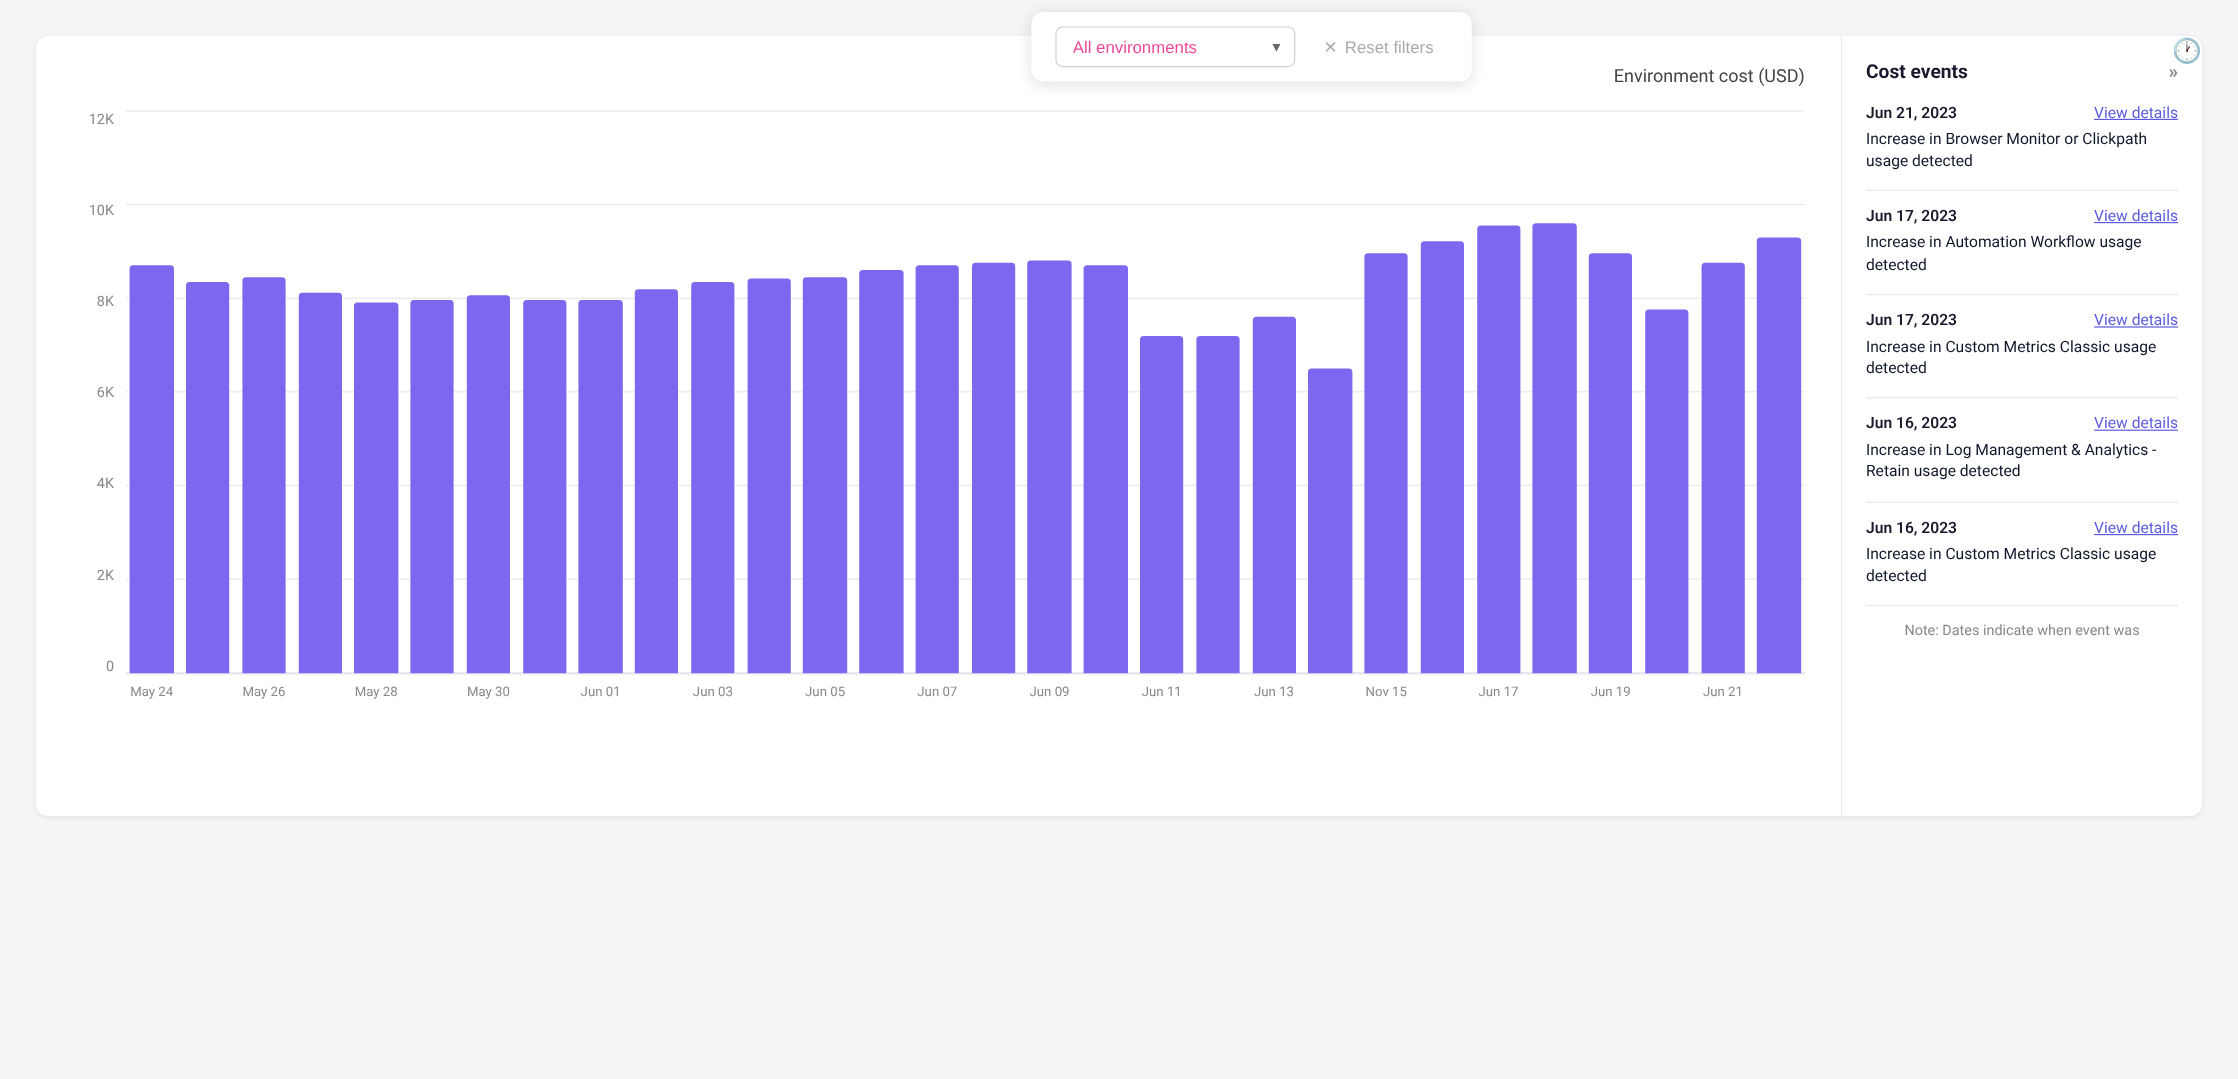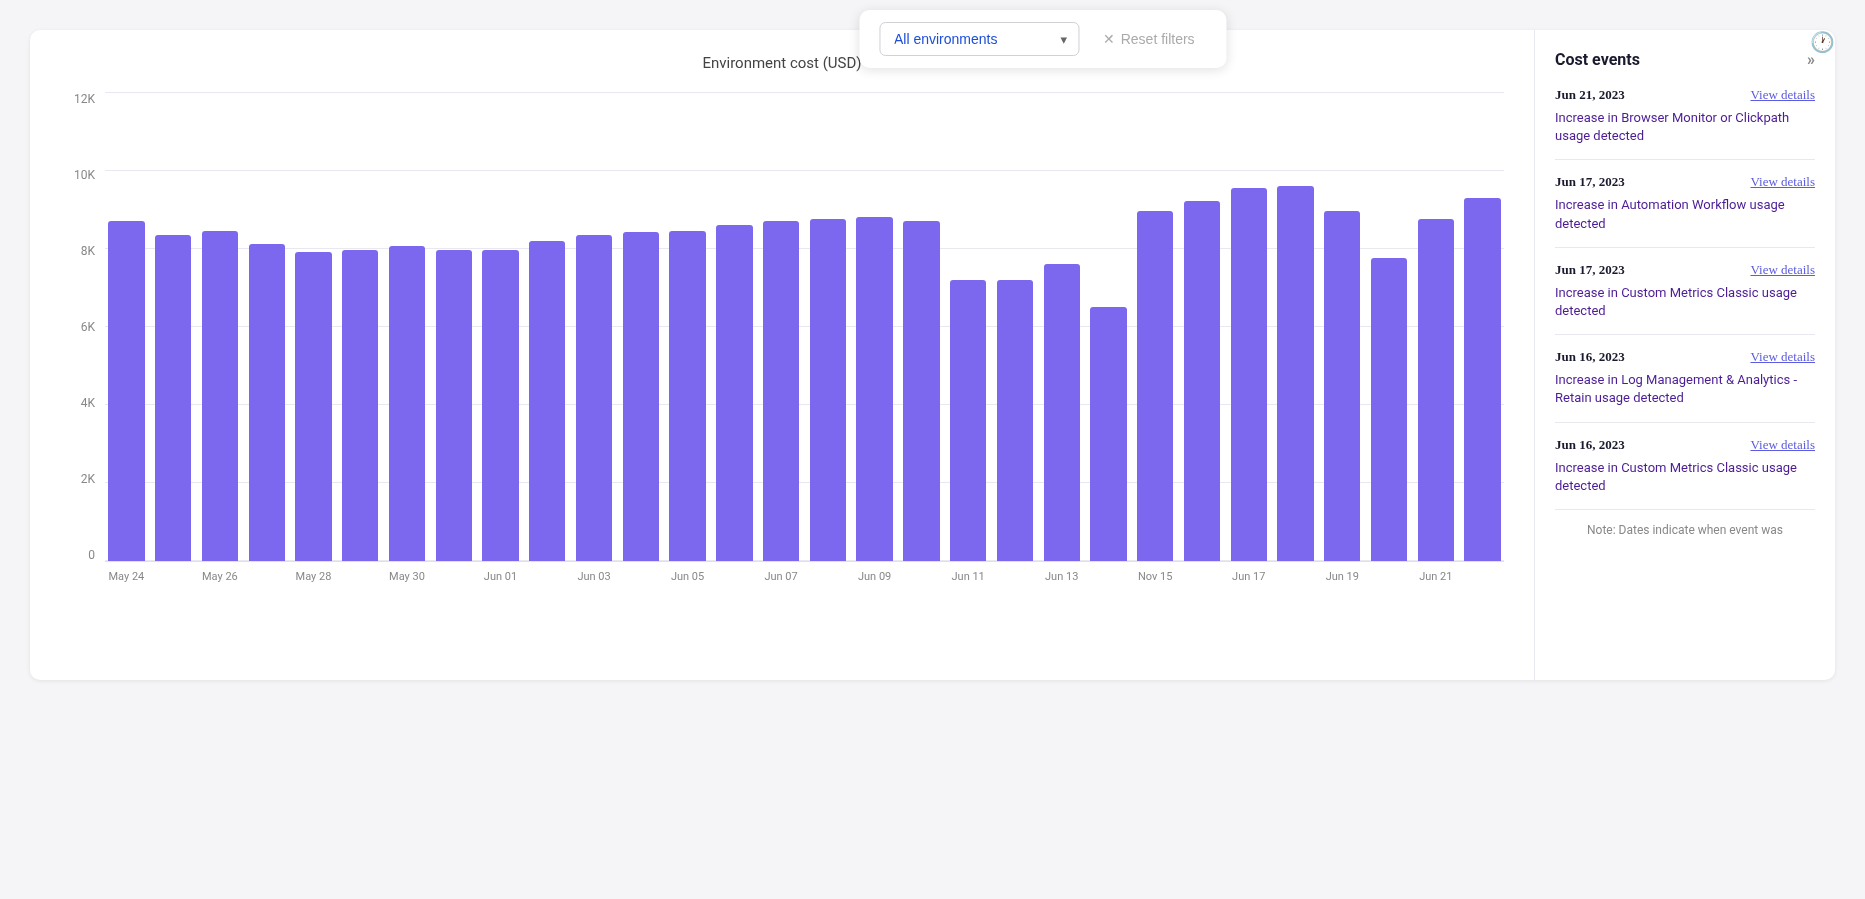--- a/index.html
+++ b/index.html
@@ -10,21 +10,21 @@
       min-height: 899px;
     }
 
     .filter-select {
       appearance: none;
       background: white;
       border: 1.5px solid #d0d0d8;
       border-radius: 6px;
       padding: 8px 36px 8px 14px;
       font-size: 14px;
-      color: #1d4ed8;
+      color: #ec4899;
       cursor: pointer;
       position: relative;
       min-width: 200px;
     }
 
     .select-wrapper {
       position: relative;
       display: inline-block;
     }
 
@@ -129,21 +129,21 @@
       min-height: 650px;
     }
 
     .chart-section {
       flex: 1;
       padding: 24px 30px;
       border-right: 1.5px solid #e8e8f0;
     }
 
     .chart-title {
-      text-align: center;
+      text-align: right;
       font-size: 15px;
       color: #444;
       margin-bottom: 20px;
     }
 
     .chart-wrapper {
       display: flex;
       height: 500px;
     }
 
@@ -255,39 +255,38 @@
     .event-item {
       border-bottom: 1px solid #e8e8f0;
       padding: 14px 0;
     }
 
     .event-header {
       display: flex;
       justify-content: space-between;
       align-items: center;
       margin-bottom: 6px;
-      font-family: Liberation Serif, serif;
     }
 
     .event-date {
       font-size: 13px;
       font-weight: 600;
       color: #1a1a2e;
     }
 
     .event-link {
       font-size: 13px;
       color: #5c5ce0;
       text-decoration: underline;
       cursor: pointer;
     }
 
     .event-desc {
       font-size: 13px;
-      color: #4c1d95;
+      color: #0f172a;
       line-height: 1.4;
     }
 
     .note-text {
       font-size: 12px;
       color: #888;
       margin-top: 12px;
       line-height: 1.4;
       text-align: center;
     }

